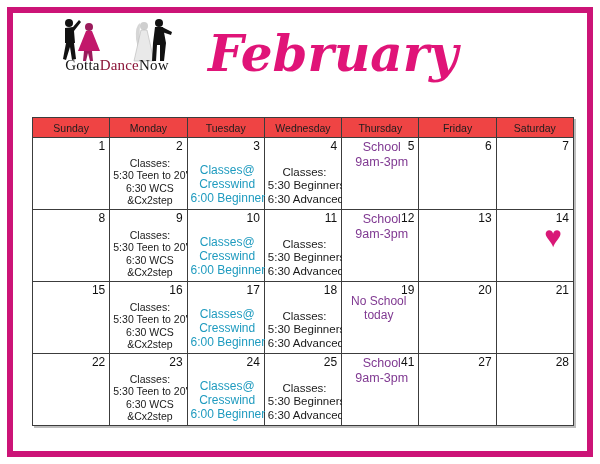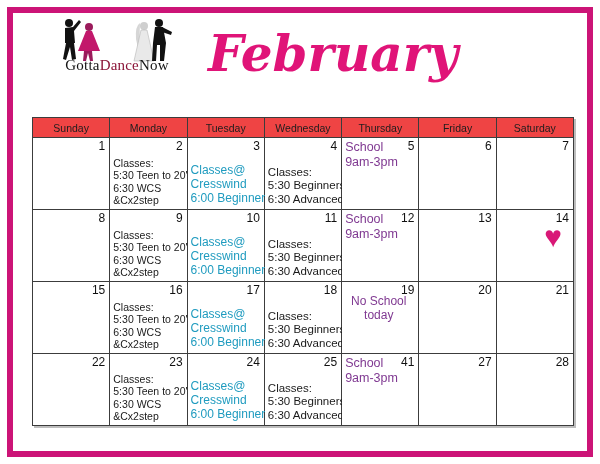--- a/index.html
+++ b/index.html
@@ -57,21 +57,21 @@
   }
   .calendar td {
     height:71px; vertical-align:top; padding:0;
     position:relative; background:#fff;
   }
   .date-num {
     position:absolute; top:1px; right:4px;
     font-size:12px; color:#101010;
   }
   .event { position:absolute; left:3px; right:0; line-height:1.16; }
-  .event div { white-space:nowrap; }
+  .event div { white-space:nowrap;text-align:center; }
   .event.monday_classes    { bottom:3px; font-size:10.5px; }
   .event.tuesday_classes   { bottom:3px; font-size:12px; }
   .event.wednesday_classes { bottom:3px; font-size:11.5px; }
   .event.school            { top:2px;  font-size:12.5px; }
   .event.no_school         { top:13px; font-size:12px; text-align:center; right:6px; }
   .heart {
     position:absolute; top:12px; right:11px;
     font-size:30px; line-height:1;
   }
 </style>

